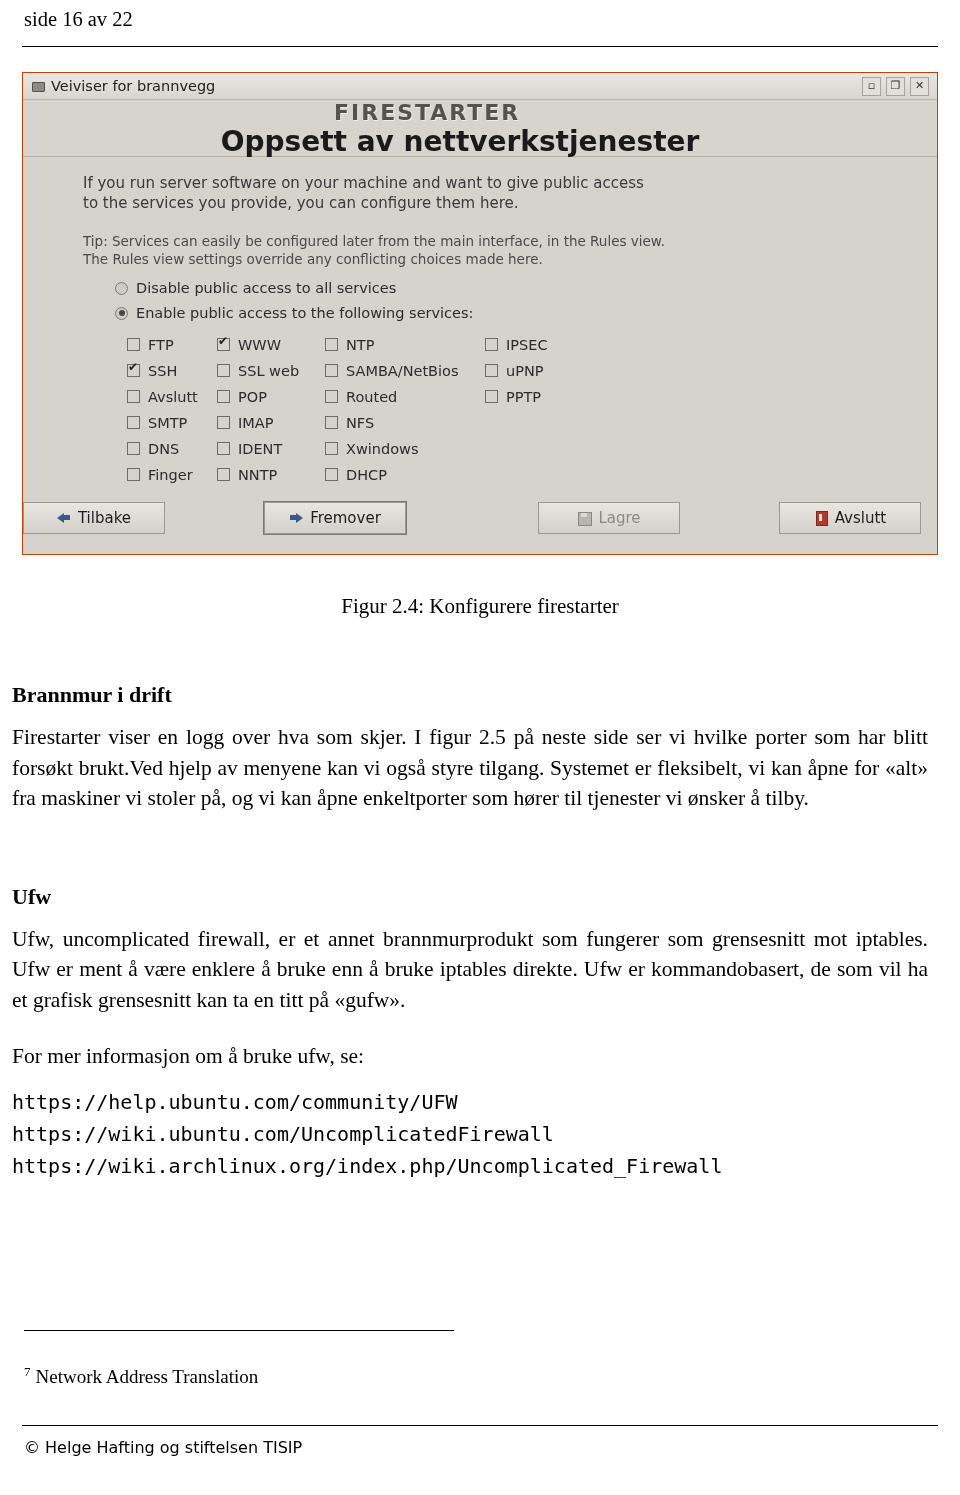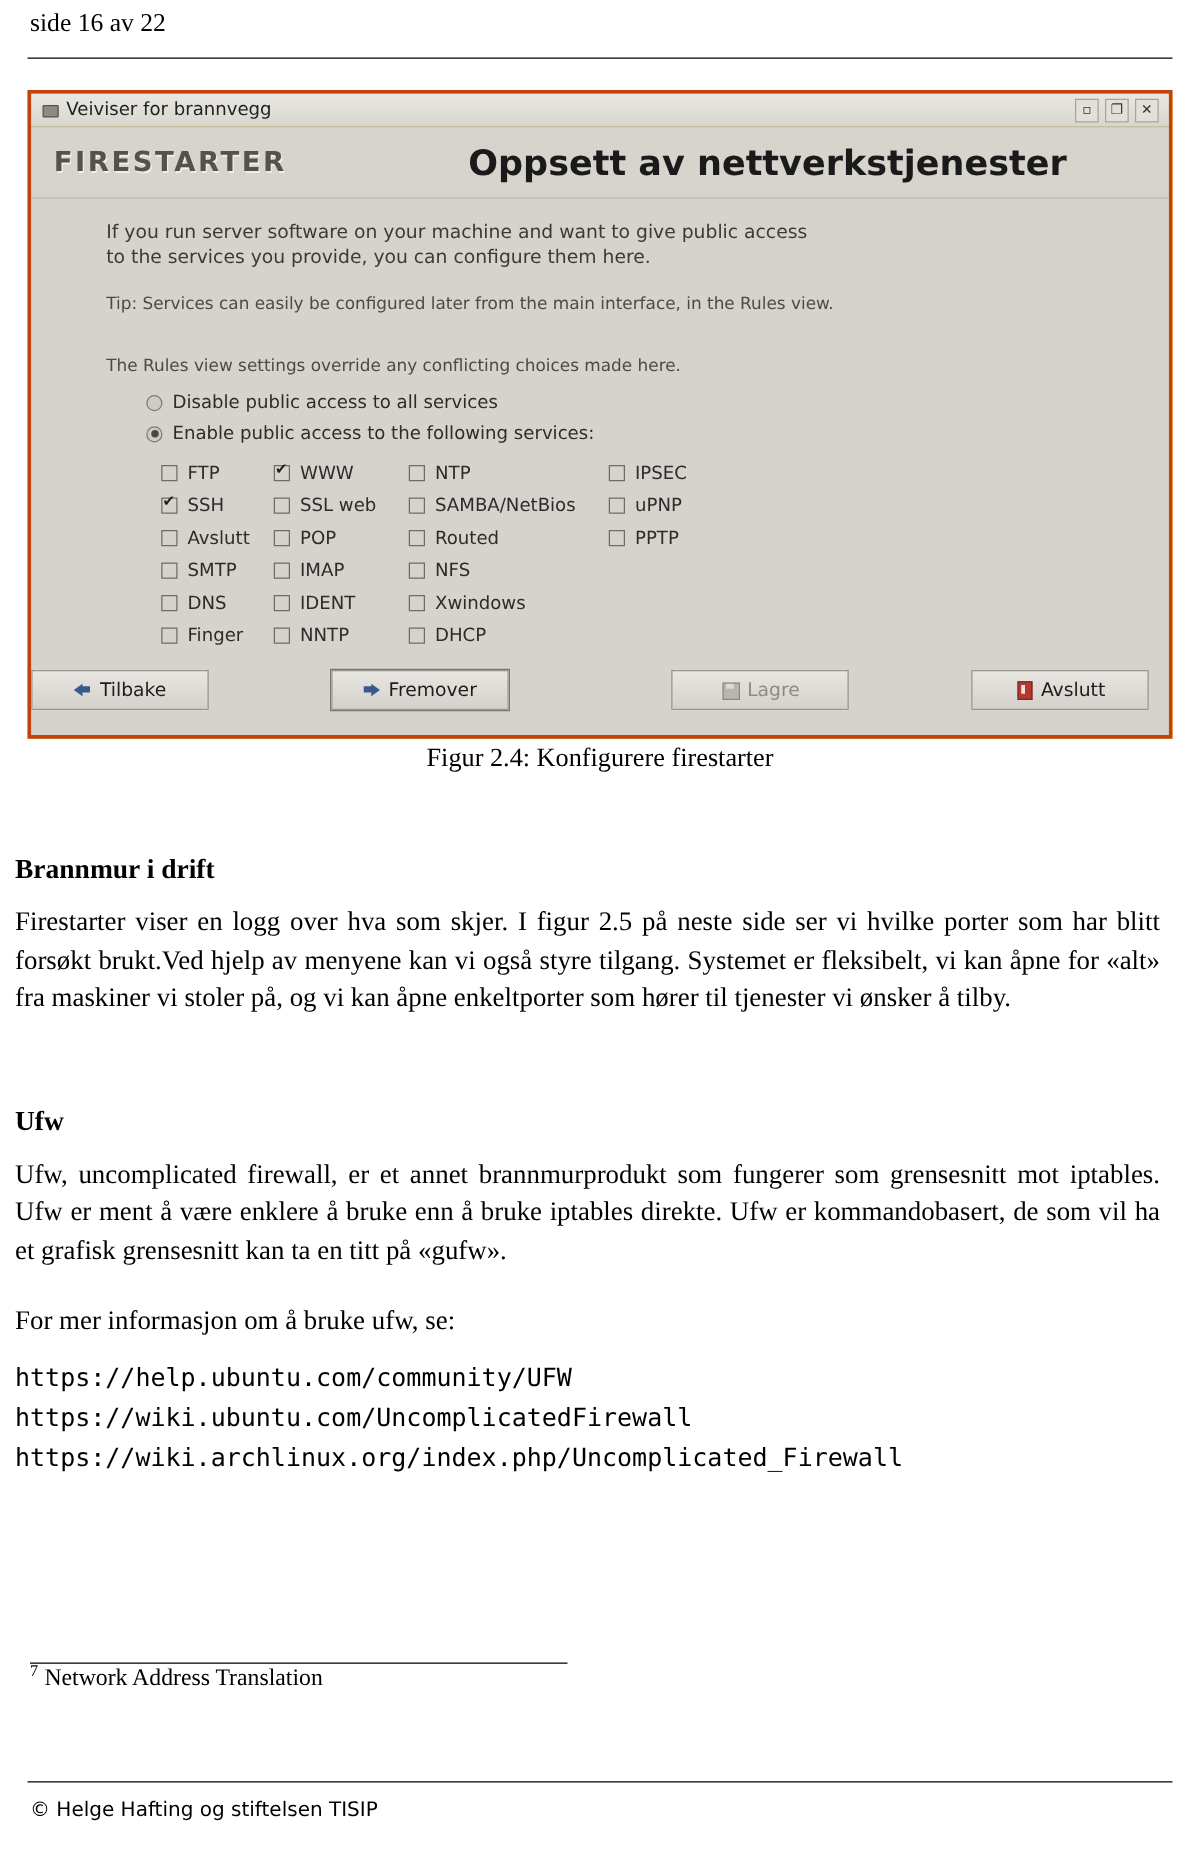--- a/index.html
+++ b/index.html
@@ -38,21 +38,21 @@
   }
 
   
   .figure-wrap {
     position: absolute;
     top: 72px;
     left: 22px;
     width: 916px;
   }
   .fs-window {
-    border: 3px solid #c2410c;
+    border: 1px solid #c2410c;
     background: #fde047;
     box-shadow: 0 0 0 1px #bdbab4 inset;
   }
   .fs-titlebar {
     display: flex;
     align-items: center;
     height: 26px;
     background: linear-gradient(#e9e7e2, #d9d6d0);
     border-bottom: 1px solid #b5b2ac;
     padding: 0 4px;
@@ -87,20 +87,21 @@
     color: #333;
   }
 
   .fs-banner {
     display: flex;
     align-items: center;
     height: 56px;
     background: #d7d4ce;
     border-bottom: 1px solid #b5b2ac;
     padding: 0 10px;
+    flex-direction: column;
   }
   .fs-logo {
     font-family: "DejaVu Sans", sans-serif;
     font-weight: bold;
     font-size: 22px;
     letter-spacing: 2px;
     color: #55524c;
     text-shadow: 1px 1px 0 #efeee9;
     padding-left: 8px;
     width: 300px;
@@ -301,21 +302,21 @@
   .footnote-rule {
     position: absolute;
     left: 24px;
     top: 1330px;
     width: 430px;
     border-top: 1px solid #000;
   }
   .footnote {
     position: absolute;
     left: 24px;
-    top: 1329px;
+    top: 1364px;
     font-size: 19px;
   }
   .footnote sup {
     font-size: 13px;
     vertical-align: super;
     margin-right: 5px;
   }
 
   
   .footer-rule {
@@ -356,21 +357,21 @@
 
     <div class="fs-banner">
       <div class="fs-logo">FIRESTARTER</div>
       <div class="fs-banner-title">Oppsett av nettverkstjenester</div>
     </div>
 
     <div class="fs-body">
       <div class="fs-text">If you run server software on your machine and want to give public access</div>
       <div class="fs-text">to the services you provide, you can configure them here.</div>
       <div class="fs-text tip">Tip: Services can easily be configured later from the main interface, in the Rules view.</div>
-      <div class="fs-text" style="font-size:13.5px;color:#4a4a4a;margin-top:32px;">The Rules view settings override any conflicting choices made here.</div>
+      <div class="fs-text" style="font-size:13.5px;color:#4a4a4a;">The Rules view settings override any conflicting choices made here.</div>
 
       <div style="height:8px"></div>
 
       <div class="radio-row">
         <span class="radio"></span>
         <span>Disable public access to all services</span>
       </div>
       <div class="radio-row">
         <span class="radio on"></span>
         <span>Enable public access to the following services:</span>

